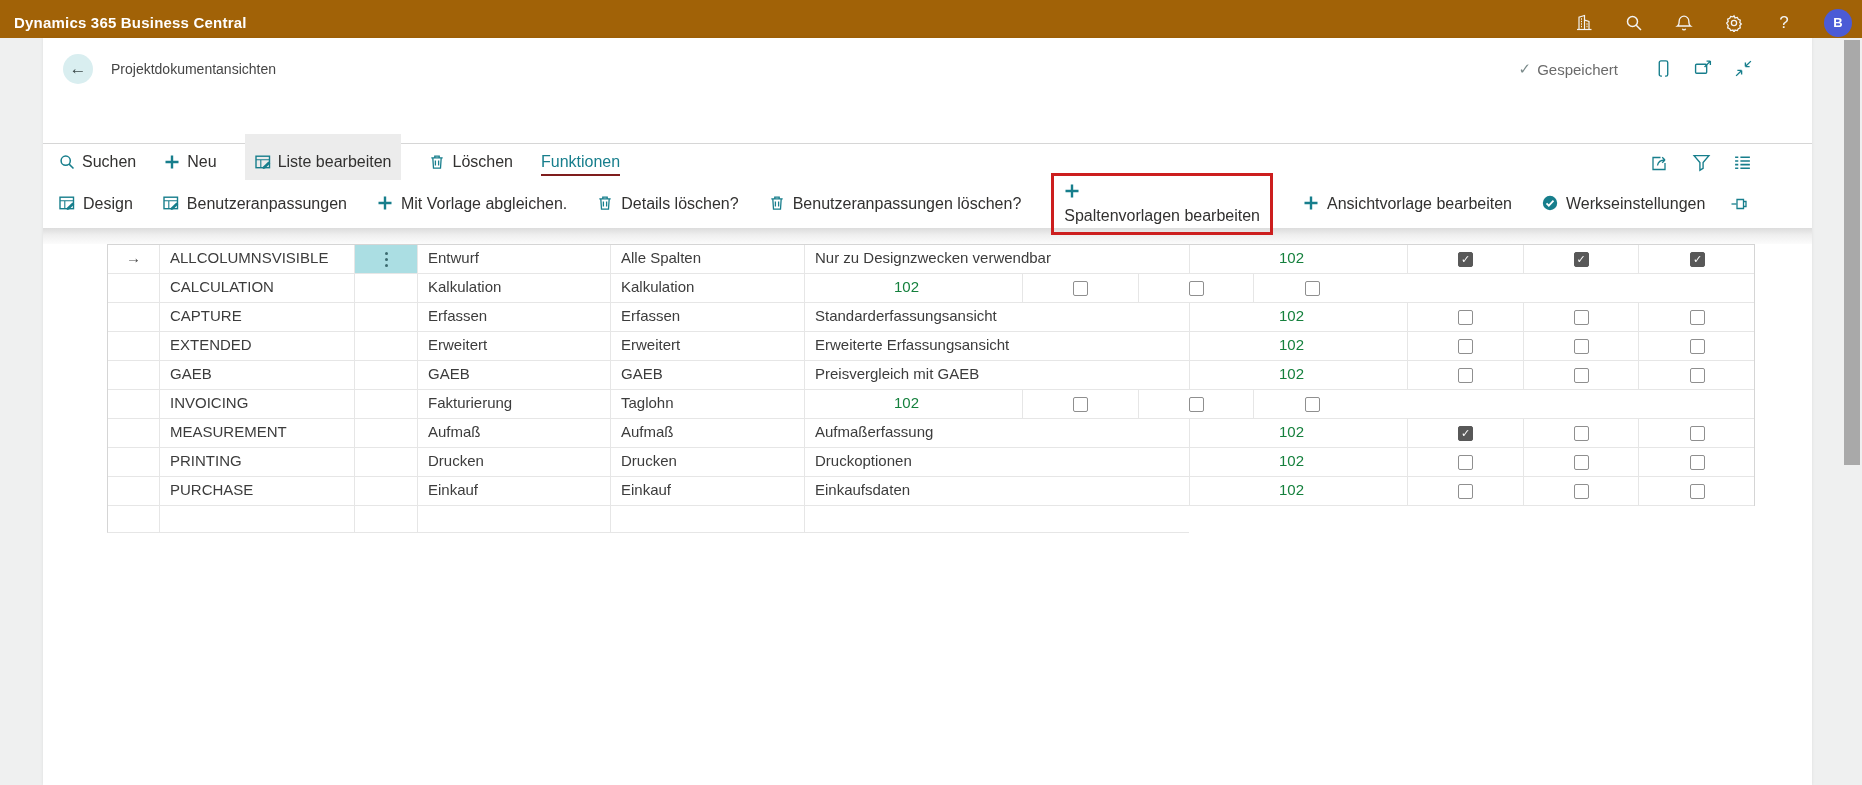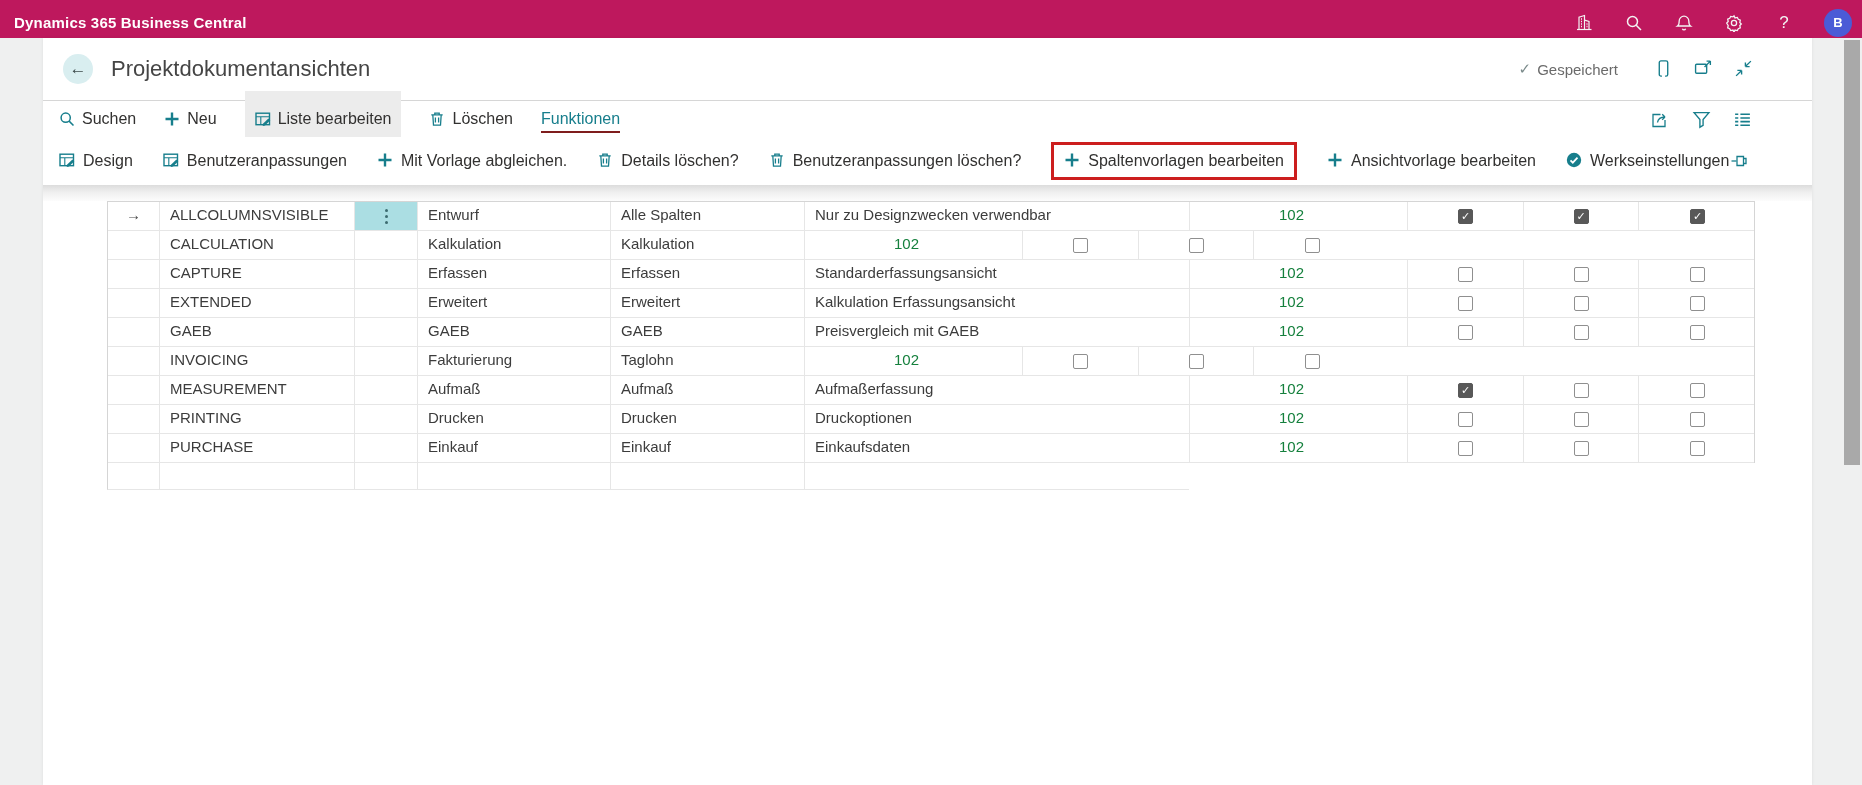--- a/index.html
+++ b/index.html
@@ -1,54 +1,54 @@
 <!DOCTYPE html>
 <html><head>
 <meta charset="utf-8">
 <style>
   html,body{margin:0;padding:0;}
   body{width:1862px;height:785px;overflow:hidden;font-family:"Liberation Sans",sans-serif;
        -webkit-font-smoothing:antialiased;background:#eff0f0;}
-  .topbar{height:45px;background:#be185d;display:flex;align-items:center;color:#fff;gap:16px;}
+  .topbar{height:45px;background:#a16207;display:flex;align-items:center;color:#fff;gap:16px;}
   .topbar-title{font-size:15px;font-weight:700;margin-left:14px;letter-spacing:.2px;}
   .topbar-right{margin-left:auto;display:flex;align-items:center;gap:30px;margin-right:10px;}
   .tb-icon{width:20px;height:20px;display:flex;align-items:center;justify-content:center;color:#f3f3f3;cursor:pointer;}
   .tb-icon svg{width:18px;height:18px;}
   .tb-help{font-size:17px;color:#f3f3f3;font-weight:400;}
   .avatar{width:28px;height:28px;border-radius:50%;background:#4b5bd6;color:#fff;font-size:13px;font-weight:700;
           display:flex;align-items:center;justify-content:center;}
   .workspace{position:absolute;top:38px;left:0;right:0;bottom:0;background:#eff0f0;}
   .card{position:absolute;top:0;left:43px;width:1769px;bottom:0;background:#fff;box-shadow:0 0 3px rgba(0,0,0,.08);}
   .scroll-thumb{position:absolute;top:2px;right:2px;width:16px;height:425px;background:#a9a9a9;}
   
   .page-header{height:62px;display:flex;align-items:center;padding-left:20px;}
   .back-btn{width:30px;height:30px;border-radius:50%;background:#d9eef0;display:flex;align-items:center;justify-content:center;
             font-size:17px;color:#3d4b4c;cursor:pointer;}
-  .page-title{margin-left:18px;font-size:22px;color:#454545;}
+  .page-title{margin-left:18px;font-size:14px;color:#454545;}
   .header-right{margin-left:auto;display:flex;align-items:center;padding-right:58px;gap:20px;}
   .save-status{display:flex;align-items:center;gap:6px;color:#6a6a6a;font-size:15px;margin-right:16px;}
   .save-check{color:#7a8a8a;font-size:15px;}
   .hdr-icon{color:#177e8c;width:20px;height:20px;cursor:pointer;}
   .hdr-icon svg{width:19px;height:19px;}
   
-  .action-bar{height:36px;border-top:1px solid #d6d6d6;display:flex;align-items:center;padding-left:16px;gap:28px;position:relative;}
+  .action-bar{height:36px;border-top:1px solid #d6d6d6;display:flex;align-items:center;padding-left:16px;gap:28px;position:relative;margin-top:43px;}
   .action-item{display:flex;align-items:center;gap:7px;font-size:16px;color:#323130;cursor:pointer;white-space:nowrap;}
   .action-item .ic{color:#177e8c;display:flex;}
   .action-item .ic svg{width:16px;height:16px;}
   .action-item.active{background:#ececec;padding:19px 10px;}
   .action-item.open{color:#177e8c;border-bottom:2px solid #7f1d1d;padding-bottom:3px;margin-top:5px;}
   .actionbar-icons{position:absolute;right:60px;top:0;bottom:0;display:flex;align-items:center;gap:22px;}
   .ab-icon{color:#177e8c;cursor:pointer;display:flex;}
   .ab-icon svg{width:19px;height:19px;}
   
   .fn-toolbar{height:48px;display:flex;align-items:center;padding-left:16px;gap:30px;position:relative;background:#fff;}
   .fn-item{display:flex;align-items:flex-start;gap:8px;font-size:16px;color:#323130;cursor:pointer;white-space:nowrap;}
   .fn-item .ic{color:#177e8c;display:flex;}
   .fn-item .ic svg{width:16px;height:16px;}
-  .fn-item.highlighted{border:3px solid #cc1e1e;padding:7px 10px;}
+  .fn-item.highlighted{border:3px solid #cc1e1e;padding:7px 10px;flex-direction:column;}
   .pin{position:absolute;right:64px;color:#177e8c;cursor:pointer;display:flex;}
   .pin svg{width:18px;height:18px;}
   
   .col-header-strip{height:16px;background:linear-gradient(180deg,#dcdcdc 0%,#efefef 45%,#fcfcfc 100%);}
   
   .table-wrap{margin-left:64px;width:1648px;border:1px solid #d5d5d5;border-bottom:none;box-sizing:border-box;}
   .t-row{display:flex;height:28px;border-bottom:1px solid #e6e6e6;background:#fff;}
   .t-cell{box-sizing:border-box;border-right:1px solid #e6e6e6;height:100%;font-size:15px;color:#3c3c3c;
           line-height:26px;padding-left:10px;white-space:nowrap;overflow:hidden;}
   .c-sel{flex:0 0 52px;text-align:center;padding-left:0;color:#4a4a4a;font-size:15px;}
@@ -343,21 +343,21 @@
           <div class="t-cell c-cb c-cb3">
             <span class="cb"></span>
           </div>
         </div>
         <div class="t-row">
           <div class="t-cell c-sel"></div>
           <div class="t-cell c-code">EXTENDED</div>
           <div class="t-cell c-menu"></div>
           <div class="t-cell c-d1">Erweitert</div>
           <div class="t-cell c-d2">Erweitert</div>
-          <div class="t-cell c-d3">Kalkulation Erfassungsansicht</div>
+          <div class="t-cell c-d3">Erweiterte Erfassungsansicht</div>
           <div class="t-cell c-num">102</div>
           <div class="t-cell c-cb">
             <span class="cb"></span>
           </div>
           <div class="t-cell c-cb c-cb2">
             <span class="cb"></span>
           </div>
           <div class="t-cell c-cb c-cb3">
             <span class="cb"></span>
           </div>

